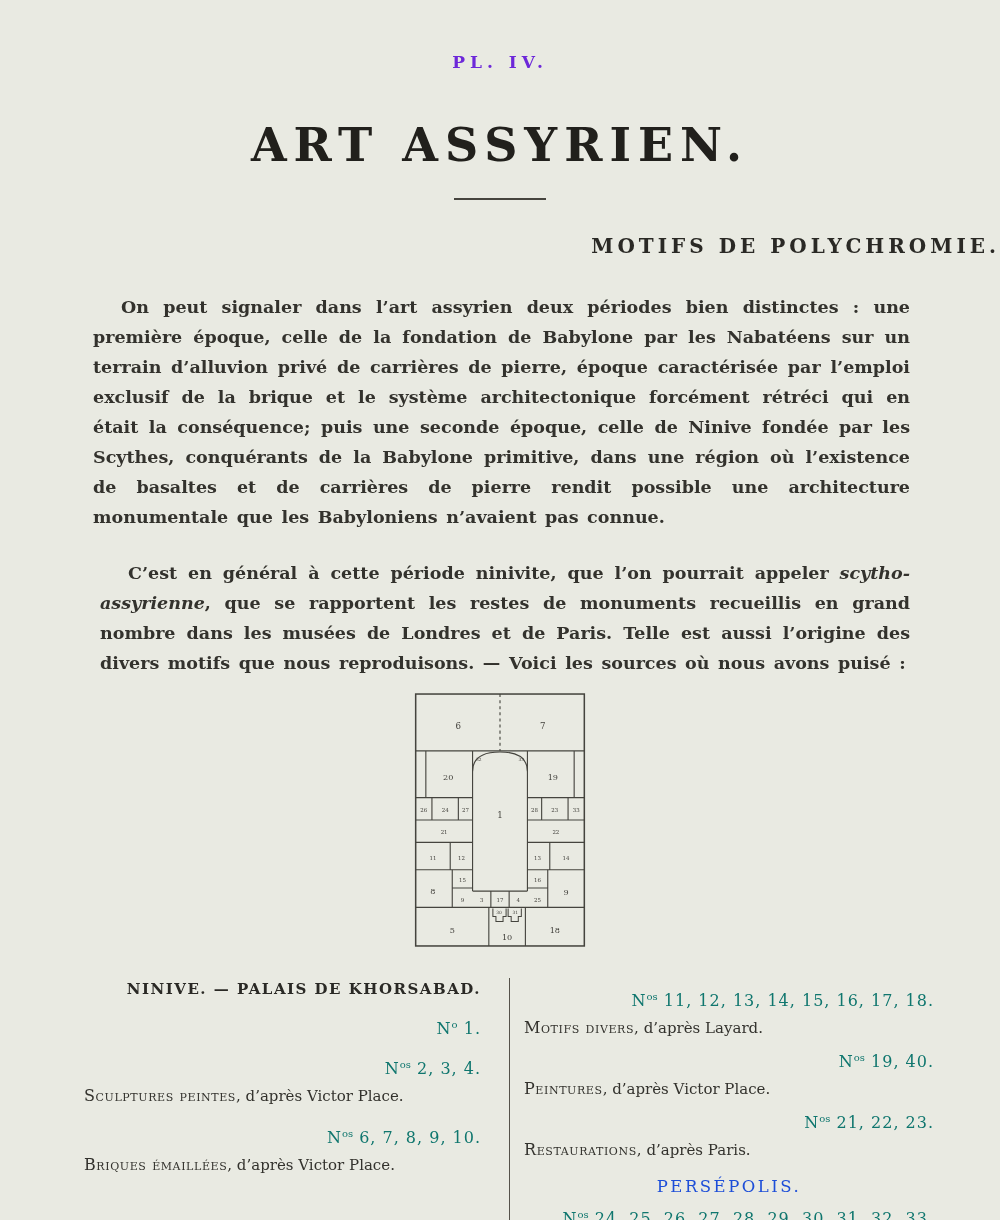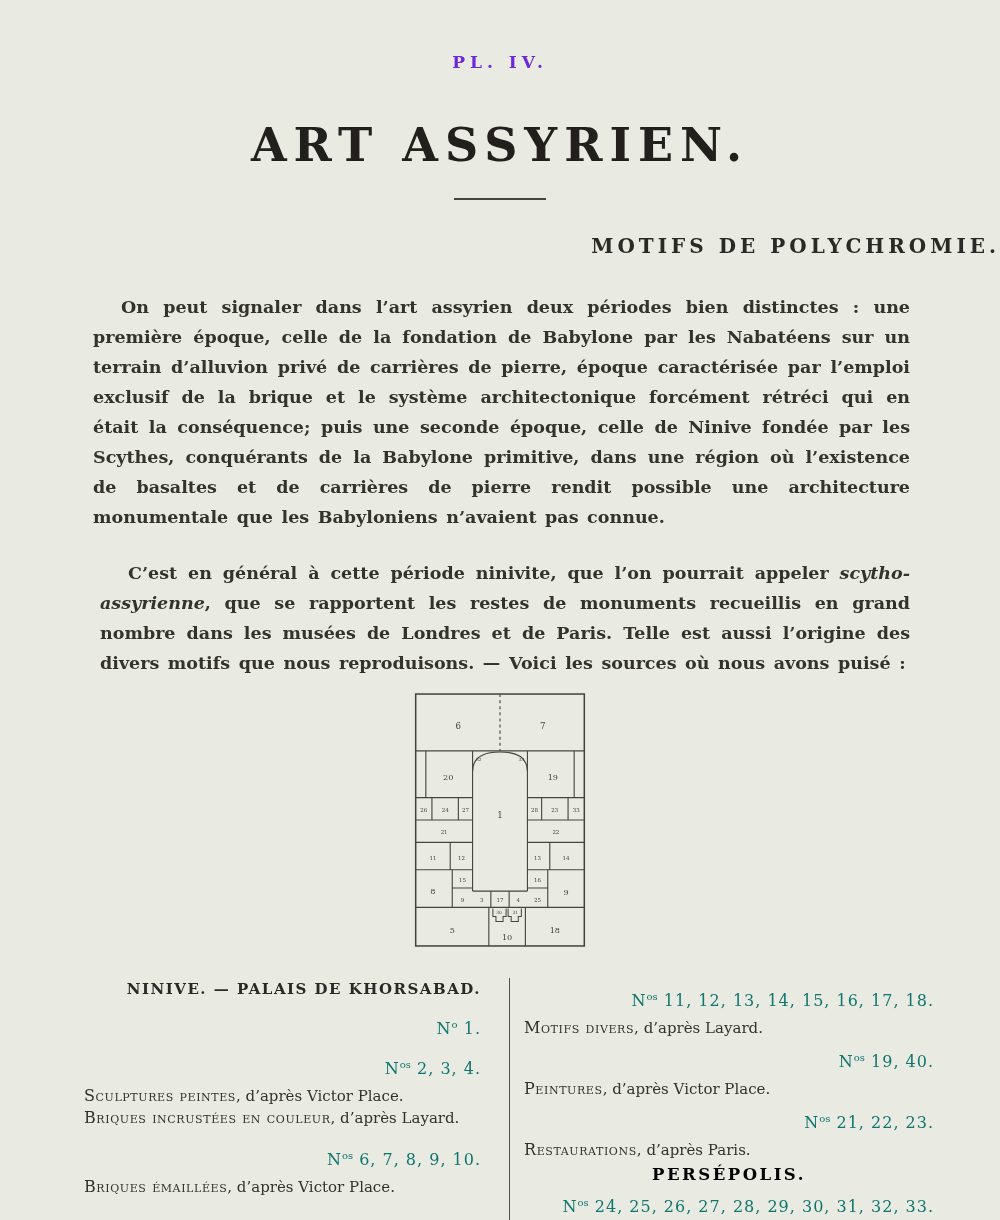--- a/index.html
+++ b/index.html
@@ -64,22 +64,22 @@
   .col-right .numline{margin:13px 0 7px 0;}
   .numline sup{font-size:10px;vertical-align:6px;letter-spacing:0;}
   .descline{
     font-size:15px;color:#33322d;text-align:left;line-height:22px;
   }
   .descline .sc{font-variant:small-caps;letter-spacing:0.6px;font-size:16px;}
   .descline .it{font-style:italic;}
   .descline sup{font-size:9px;vertical-align:5px;}
   .descline.hang{padding-left:26px;text-indent:-26px;}
   .sub-heading{
-    text-align:center;font-weight:bold;font-size:16.5px;letter-spacing:2.5px;color:#000000;
-    margin:4px 0 0 0;
+    text-align:center;font-weight:normal;font-size:16.5px;letter-spacing:2.5px;color:#1d4ed8;
+    margin:16px 0 0 0;
   }
 </style>
 </head>
 <body>
 
 <div class="page">
 
   <div class="plate-label">PL. IV.</div>
 
   <div class="main-title">ART ASSYRIEN.</div>
@@ -165,21 +165,20 @@
     </svg>
   </div>
 
   <div class="cols">
     <div class="col col-left">
       <div class="col-heading">NINIVE. — PALAIS DE KHORSABAD.</div>
       <div>
           <div class="numline"><span>N</span><sup>o</sup><span> 1.</span></div>
           <div class="numline"><span>N</span><sup>os</sup><span> 2, 3, 4.</span></div>
           <div class="descline"><span class="sc">Sculptures peintes</span><span>, d’après Victor Place.</span></div>
-          <div class="descline"><span class="sc">Briques incrustées en couleur</span><span>, d’après Layard.</span></div>
           <div class="numline"><span>N</span><sup>os</sup><span> 6, 7, 8, 9, 10.</span></div>
           <div class="descline"><span class="sc">Briques émaillées</span><span>, d’après Victor Place.</span></div>
         </div>
     </div>
     <div class="col col-right">
       <div>
           <div class="numline"><span>N</span><sup>os</sup><span> 11, 12, 13, 14, 15, 16, 17, 18.</span></div>
           <div class="descline"><span class="sc">Motifs divers</span><span>, d’après Layard.</span></div>
           <div class="numline"><span>N</span><sup>os</sup><span> 19, 40.</span></div>
           <div class="descline"><span class="sc">Peintures</span><span>, d’après Victor Place.</span></div>

